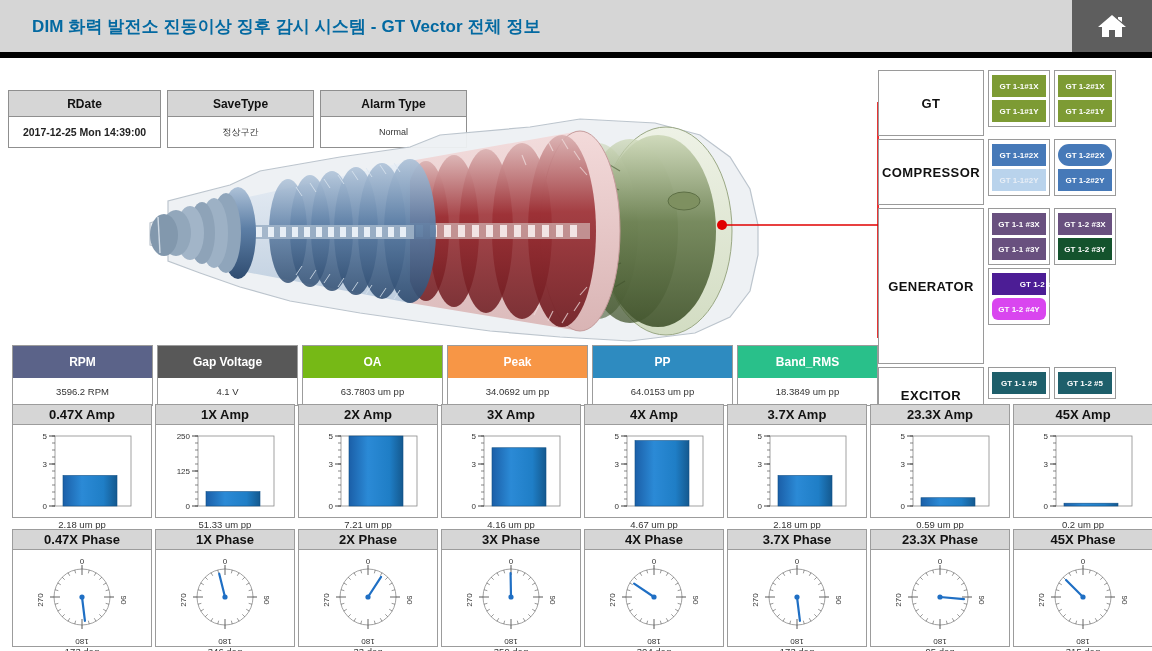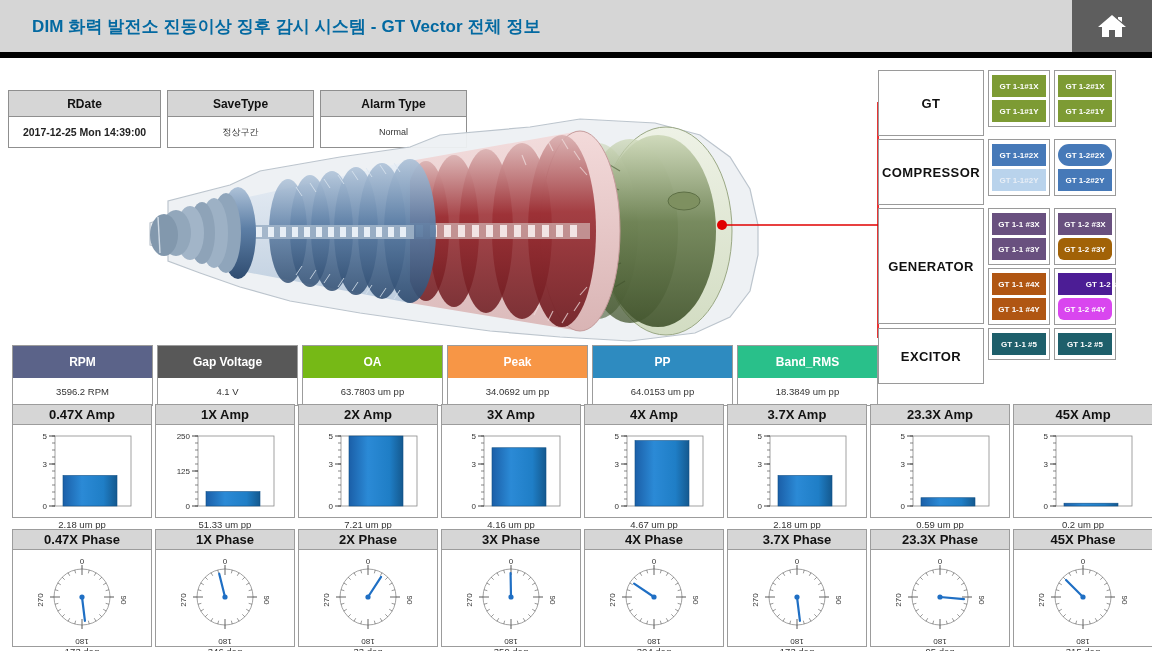--- a/index.html
+++ b/index.html
@@ -349,37 +349,33 @@
             <div class="tag dim" style="background: rgb(185, 211, 236);">GT 1-1#2Y</div>
           </div>
           <div class="tag-box">
             <div class="tag" style="background: rgb(70, 121, 184); border-radius: 11px;">GT 1-2#2X</div>
             <div class="tag" style="background: rgb(70, 121, 184);">GT 1-2#2Y</div>
           </div>
         </div>
       </div>
     </div>
     <div class="tree-row">
-      <div class="tree-group" style="height: 116px;">GENERATOR</div>
+      <div class="tree-group" style="height: 156px;">GENERATOR</div>
       <div class="tree-tagcols">
         <div class="tag-pair">
           <div class="tag-box">
             <div class="tag" style="background: rgb(105, 80, 127);">GT 1-1 #3X</div>
             <div class="tag" style="background: rgb(105, 80, 127);">GT 1-1 #3Y</div>
           </div>
           <div class="tag-box">
             <div class="tag" style="background: rgb(105, 80, 127);">GT 1-2 #3X</div>
-            <div class="tag" style="background: #a16207; border-radius: 6px;">GT 1-2 #3Y</div>
+            <div class="tag" style="background: #14532d;">GT 1-2 #3Y</div>
           </div>
         </div>
         <div class="tag-pair">
-          <div class="tag-box">
-            <div class="tag" style="background: rgb(176, 86, 19);">GT 1-1 #4X</div>
-            <div class="tag" style="background: rgb(176, 86, 19);">GT 1-1 #4Y</div>
-          </div>
           <div class="tag-box">
             <div class="tag" style="background: #4c1d95; padding-left: 43px;">GT 1-2 #4X</div>
             <div class="tag" style="background: #d946ef; border-radius: 6px;">GT 1-2 #4Y</div>
           </div>
         </div>
       </div>
     </div>
     <div class="tree-row">
       <div class="tree-group" style="height: 56px;">EXCITOR</div>
       <div class="tree-tagcols">

